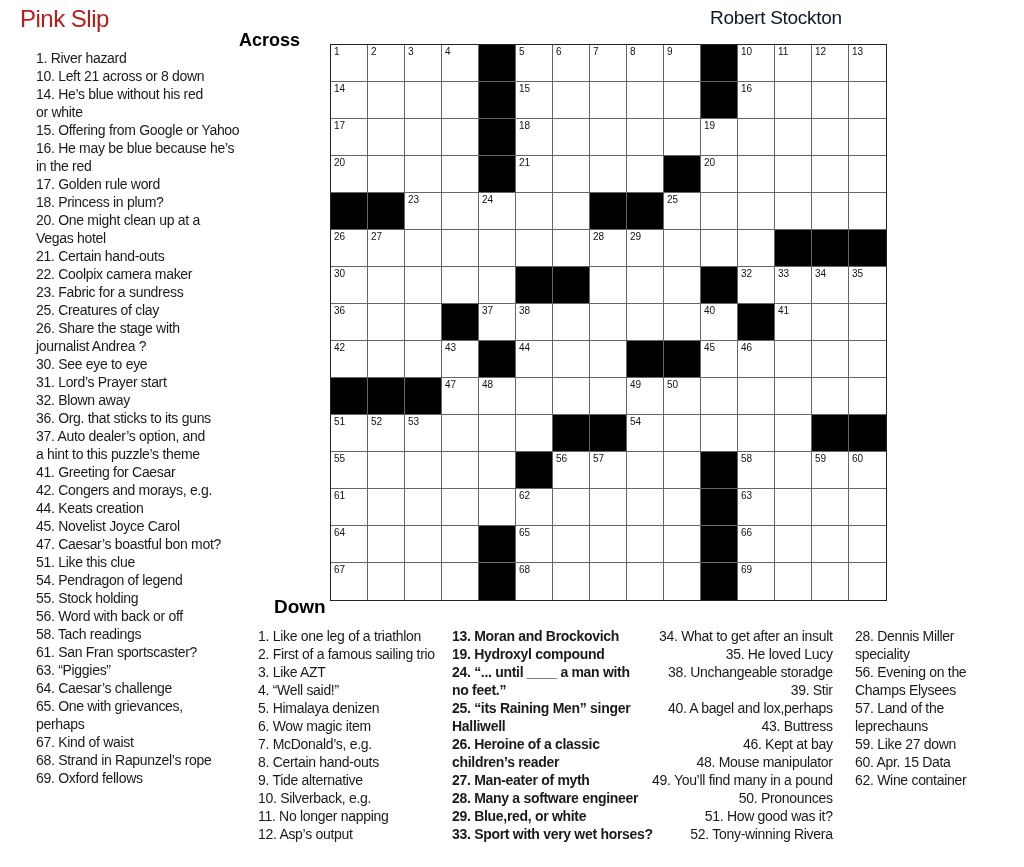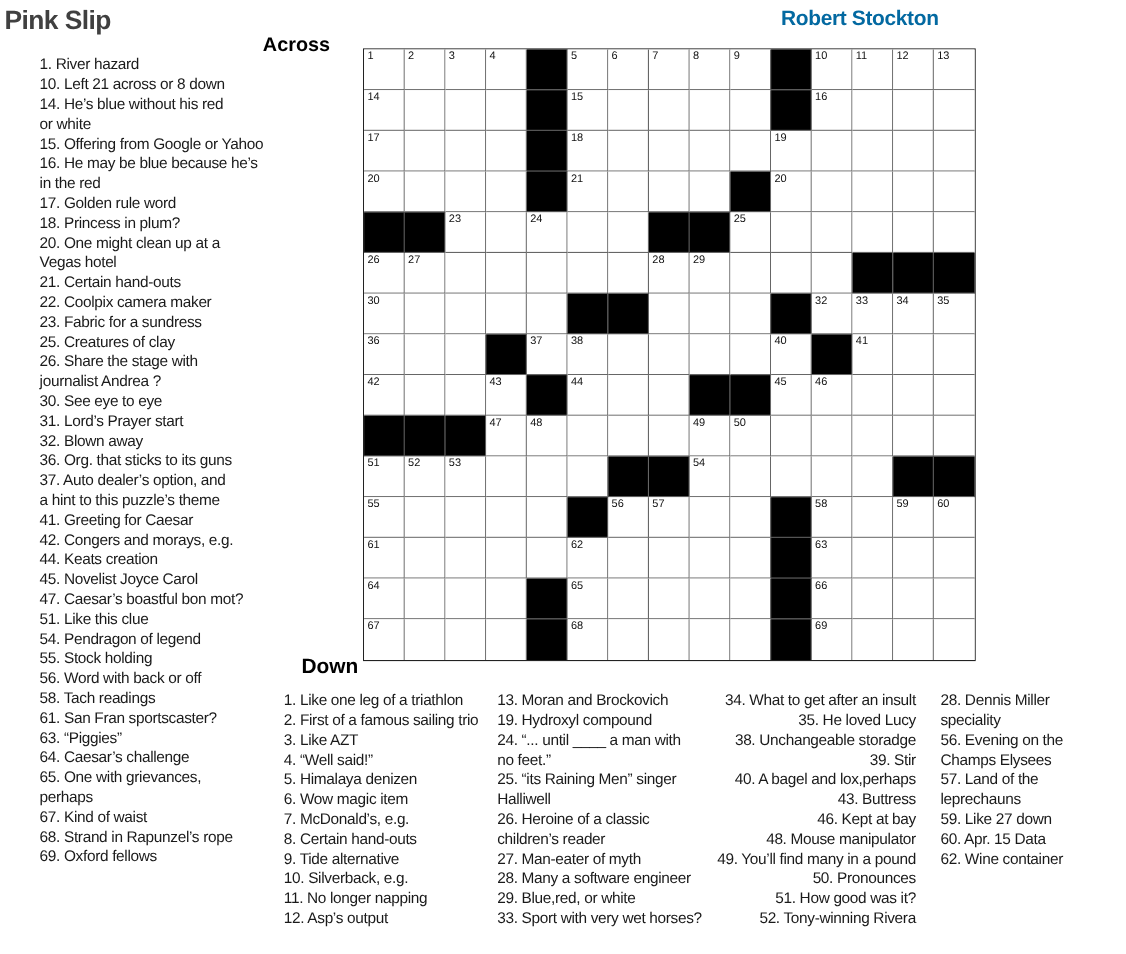--- a/index.html
+++ b/index.html
@@ -3,45 +3,45 @@
 <meta charset="utf-8">
 <style>
   html, body { margin: 0; padding: 0; }
   body {
     width: 1024px; height: 867px; position: relative;
     background: #ffffff; overflow: hidden;
     font-family: "Liberation Sans", sans-serif;
     color: #1a1a1a;
   }
   .page-title {
-    position: absolute; left: 4px; top: 5px;
-    font-size: 24px; font-weight: bold; color: #404040;
+    position: absolute; left: 20px; top: 5px;
+    font-size: 24px; font-weight: normal; color: #b91c1c;
     letter-spacing: -0.5px;
   }
   .author {
     position: absolute; left: 710px; top: 7px;
-    font-size: 19px; font-weight: bold; color: #0369a1;
+    font-size: 19px; font-weight: normal; color: #0f172a;
     letter-spacing: -0.3px;
   }
   .across-heading {
     position: absolute; left: 36px; top: 30px; width: 264px;
     text-align: right; font-size: 18px; font-weight: bold; color: #000;
   }
   .down-heading {
     position: absolute; left: 274px; top: 596px;
     font-size: 19px; font-weight: bold; color: #000;
   }
   .clue-col {
     position: absolute;
     font-size: 14px; line-height: 18px; letter-spacing: -0.3px;
     white-space: pre;
   }
   #across-list { left: 36px; top: 49px; }
   #down-col-0  { left: 258px; top: 627px; }
-  #down-col-1  { left: 452px; top: 627px; }
+  #down-col-1  { left: 452px; top: 627px; font-weight: bold; }
   #down-col-2  { left: 652px; top: 627px; text-align: right; }
   #down-col-3  { left: 855px; top: 627px; }
   .clue { margin: 0; }
   #grid {
     position: absolute; left: 330px; top: 44px;
     display: grid;
     grid-template-columns: repeat(15, 37px);
     grid-template-rows: repeat(15, 37px);
     border: 1px solid #222;
     background: #fff;

